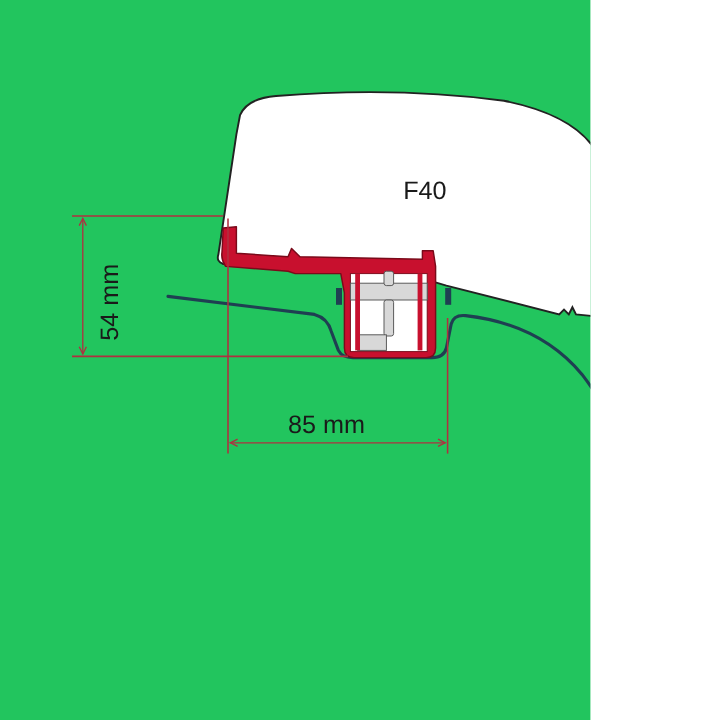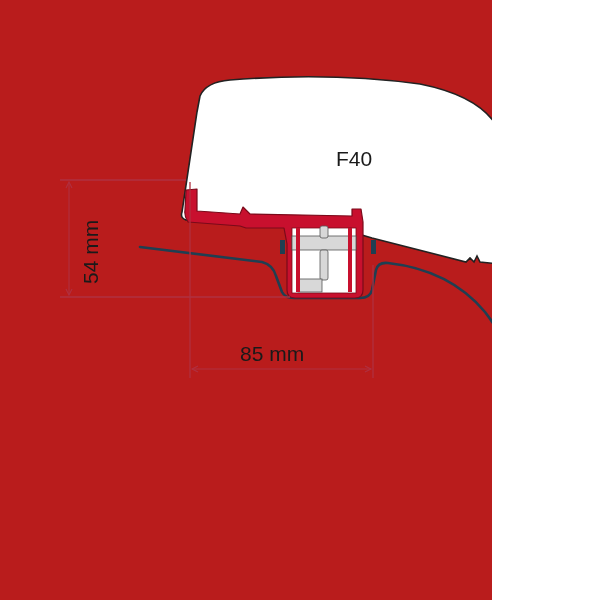--- a/index.html
+++ b/index.html
@@ -1,16 +1,16 @@
 <!DOCTYPE html>
 <html><head>
   <meta charset="utf-8">
   <style>
     html, body { margin: 0; padding: 0; background: #ffffff; }
-    .canvas { position: relative; width: 492px; height: 600px; overflow: hidden; background: #b91c1c; }
+    .canvas { position: relative; width: 492px; height: 600px; overflow: hidden; background: #22c55e; }
     svg { position: absolute; left: 0; top: 0; }
     .label { font-family: "Liberation Sans", sans-serif; fill: #1a1a1a; }
   </style>
 </head>
 <body>
 
 <div class="canvas">
   <svg width="600" height="600" viewBox="0 0 600 600">
 
     <path d="M 200 96 Q 206 82 230 80 Q 330 72 420 84 Q 480 96 498 128 Q 507 160 508 260 Q 507 266 500 264 L 480 262 L 477 256 L 474 262 L 470 258 L 466 262 L 372 238 L 318 222 L 186 220 Q 180 218 182 212 L 197 112 Z" fill="#ffffff" stroke="#222222" stroke-width="1.6"></path>

